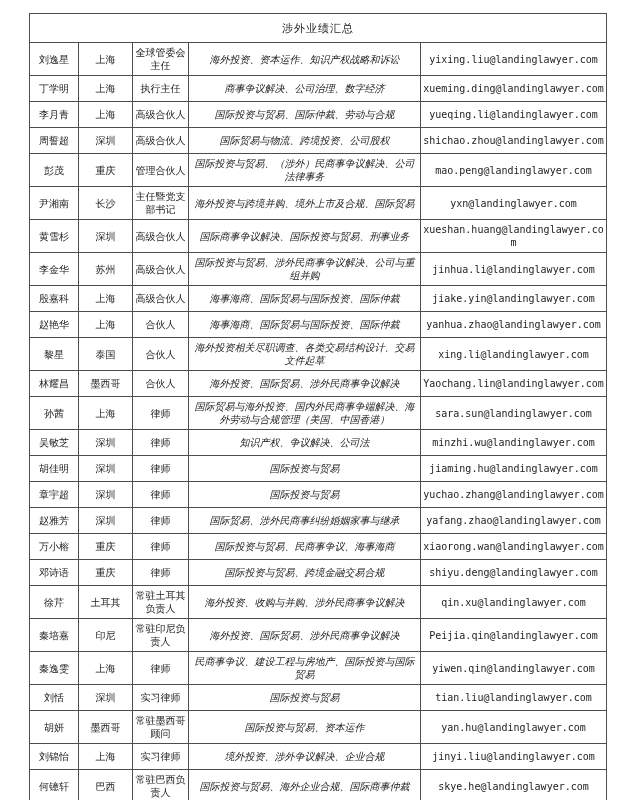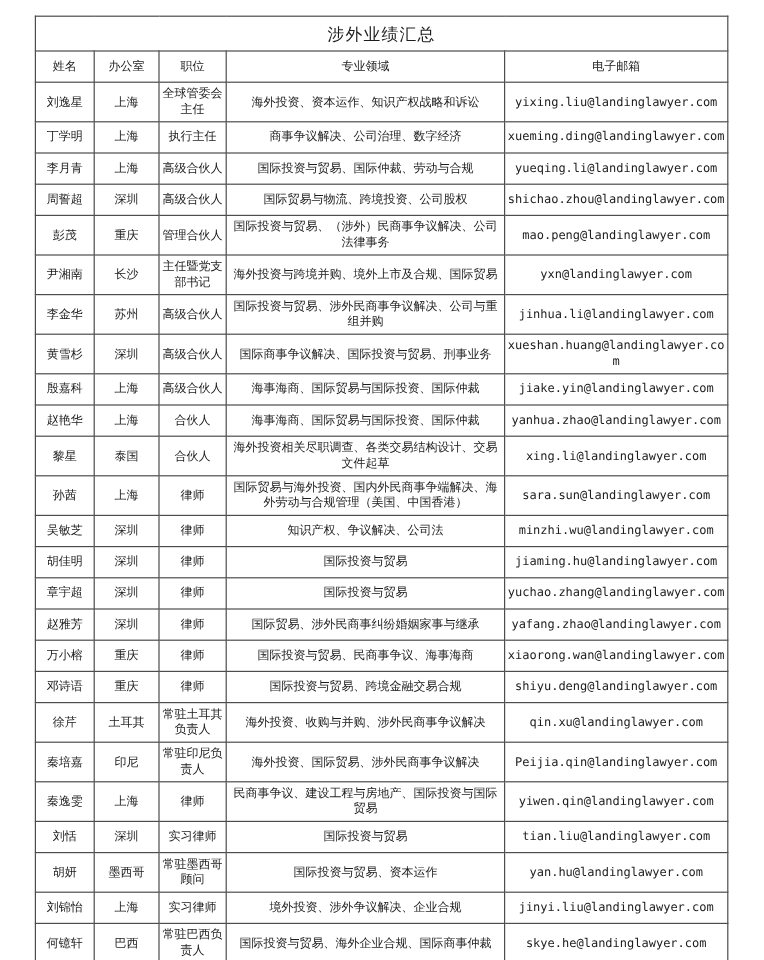--- a/index.html
+++ b/index.html
@@ -31,62 +31,56 @@
     vertical-align: middle;
     font-weight: normal;
     font-size: 10px;
     line-height: 13px;
     padding: 3px 2px;
     word-break: break-all;
     color: #1c1c1c;
   }
   tr.title-row td {
     height: 22px;
-    font-size: 14px;
+    font-size: 11px;
     letter-spacing: 1px;
   }
   tr.header-row th {
     height: 19px;
   }
   tbody tr td {
     height: 19px; 
   }
   td.email {
     font-family: "DejaVu Sans Mono", "Liberation Mono", monospace;
     font-size: 8.5px;
     letter-spacing: 0px;
     word-break: break-all;
   }
   td.field {
     padding: 3px 3px;
+    font-style: italic;
   }
 </style>
 </head>
 <body>
 
 <div class="sheet">
   <table class="perf">
     <colgroup>
       <col style="width:49px">
       <col style="width:54px">
       <col style="width:56px">
       <col style="width:232px">
       <col style="width:186px">
     </colgroup>
     <thead>
       <tr class="title-row">
         <td colspan="5">涉外业绩汇总</td>
       </tr>
-      <tr class="header-row">
-        <th>姓名</th>
-        <th>办公室</th>
-        <th>职位</th>
-        <th>专业领域</th>
-        <th>电子邮箱</th>
-      </tr>
     </thead>
     <tbody id="rows-body">
 
     <tr>
           <td>刘逸星</td>
           <td>上海</td>
           <td>全球管委会主任</td>
           <td class="field">海外投资、资本运作、知识产权战略和诉讼</td>
           <td class="email">yixing.liu@landinglawyer.com</td>
         </tr>
@@ -119,32 +113,32 @@
           <td class="email">mao.peng@landinglawyer.com</td>
         </tr>
         <tr>
           <td>尹湘南</td>
           <td>长沙</td>
           <td>主任暨党支部书记</td>
           <td class="field">海外投资与跨境并购、境外上市及合规、国际贸易</td>
           <td class="email">yxn@landinglawyer.com</td>
         </tr>
         <tr>
+          <td>黄雪杉</td>
+          <td>深圳</td>
+          <td>高级合伙人</td>
+          <td class="field">国际商事争议解决、国际投资与贸易、刑事业务</td>
+          <td class="email">xueshan.huang@landinglawyer.com</td>
+        </tr>
+        <tr>
           <td>李金华</td>
           <td>苏州</td>
           <td>高级合伙人</td>
           <td class="field">国际投资与贸易、涉外民商事争议解决、公司与重组并购</td>
           <td class="email">jinhua.li@landinglawyer.com</td>
-        </tr>
-        <tr>
-          <td>黄雪杉</td>
-          <td>深圳</td>
-          <td>高级合伙人</td>
-          <td class="field">国际商事争议解决、国际投资与贸易、刑事业务</td>
-          <td class="email">xueshan.huang@landinglawyer.com</td>
         </tr>
         <tr>
           <td>殷嘉科</td>
           <td>上海</td>
           <td>高级合伙人</td>
           <td class="field">海事海商、国际贸易与国际投资、国际仲裁</td>
           <td class="email">jiake.yin@landinglawyer.com</td>
         </tr>
         <tr>
           <td>赵艳华</td>
@@ -154,20 +148,27 @@
           <td class="email">yanhua.zhao@landinglawyer.com</td>
         </tr>
         <tr>
           <td>黎星</td>
           <td>泰国</td>
           <td>合伙人</td>
           <td class="field">海外投资相关尽职调查、各类交易结构设计、交易文件起草</td>
           <td class="email">xing.li@landinglawyer.com</td>
         </tr>
         <tr>
+          <td>林耀昌</td>
+          <td>墨西哥</td>
+          <td>合伙人</td>
+          <td class="field">海外投资、国际贸易、涉外民商事争议解决</td>
+          <td class="email">Yaochang.lin@landinglawyer.com</td>
+        </tr>
+        <tr>
           <td>孙茜</td>
           <td>上海</td>
           <td>律师</td>
           <td class="field">国际贸易与海外投资、国内外民商事争端解决、海外劳动与合规管理（美国、中国香港）</td>
           <td class="email">sara.sun@landinglawyer.com</td>
         </tr>
         <tr>
           <td>吴敏芝</td>
           <td>深圳</td>
           <td>律师</td>

